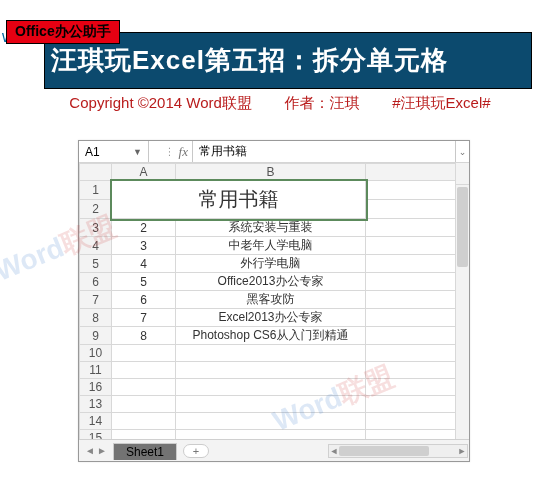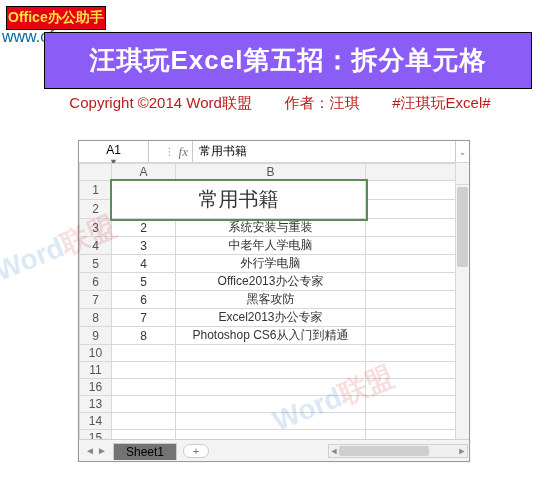--- a/index.html
+++ b/index.html
@@ -6,48 +6,48 @@
   body {
     width: 550px;
     height: 500px;
     font-family: "Microsoft YaHei", Arial, sans-serif;
     background: #fff;
     position: relative;
     overflow: hidden;
   }
   .header-badge {
     position: absolute;
-    top: 6px;
+    top: 20px;
     left: 6px;
     background: #e60012;
-    color: #fde047;
+    color: #000000;
     font-weight: bold;
     font-size: 14px;
-    padding: 2px 1px;
+    padding: 2px 8px;
     border: 1px solid #000;
     z-index: 10;
   }
   .faded-url {
     position: absolute;
     top: 28px;
     left: 2px;
     color: #0369a1;
     font-size: 16px;
     font-family: Arial, sans-serif;
   }
   .title-bar {
     position: absolute;
     top: 32px;
     left: 44px;
     right: 18px;
-    background: #8b5cf6;
+    background: #0c4a6e;
     color: #fff;
     font-size: 26px;
     font-weight: bold;
-    text-align: center;
+    text-align: left;
     padding: 10px 6px;
     border: 1px solid #000;
     letter-spacing: 1px;
   }
   .copyright-line {
     position: absolute;
     top: 94px;
     left: 28px;
     right: 18px;
     color: #b91c1c;
@@ -72,21 +72,20 @@
     border-bottom: 1px solid #d5d5d5;
     font-size: 12px;
   }
   .name-box {
     width: 70px;
     border-right: 1px solid #c8c8c8;
     padding: 2px 6px;
     display: flex;
     align-items: center;
     justify-content: space-between;
-    flex-direction: column;
   }
   .name-box .drop { color: #666; font-size: 9px; }
   .fx-zone {
     width: 44px;
     border-right: 1px solid #c8c8c8;
     display: flex;
     align-items: center;
     justify-content: flex-end;
     padding-right: 4px;
     color: #777;

